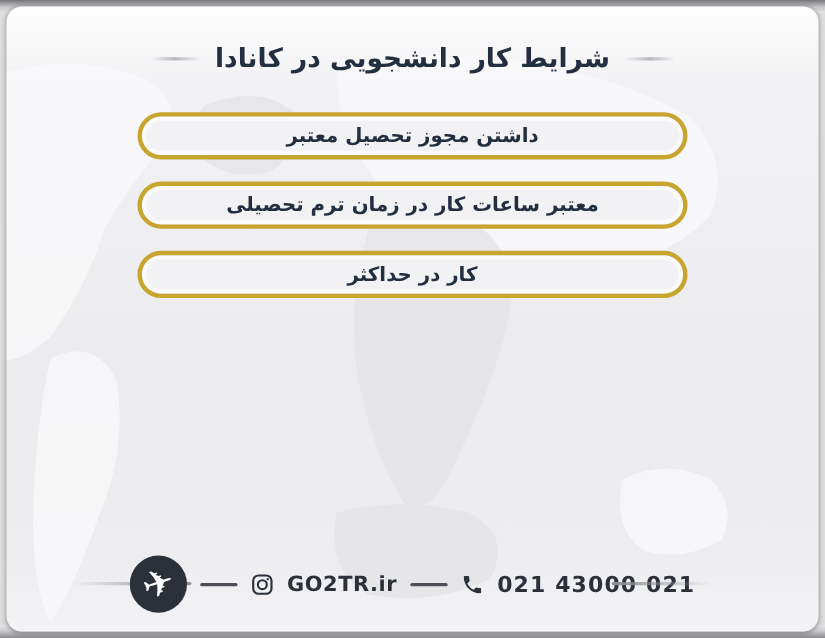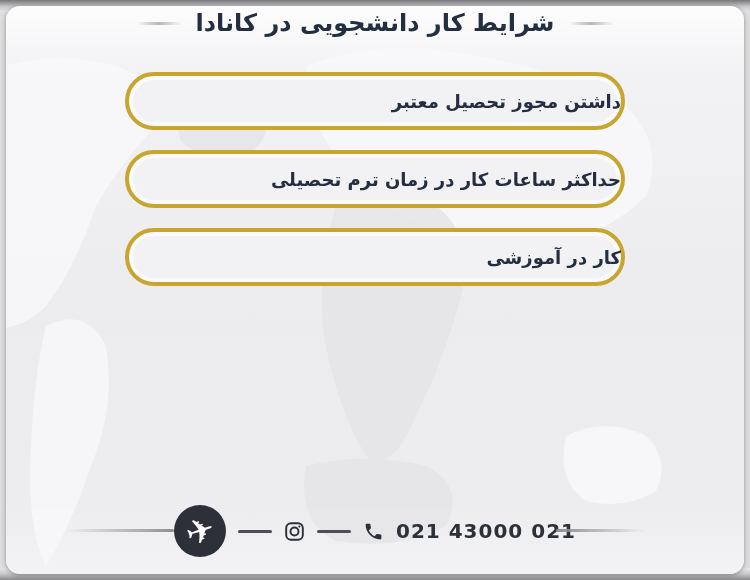--- a/index.html
+++ b/index.html
@@ -14,35 +14,35 @@
   .card{
     position:absolute;left:6px;right:6px;top:6px;bottom:6px;
     border-radius:14px;overflow:hidden;z-index:1;
     background:linear-gradient(to bottom,#fdfdfe 0%,#f2f2f4 12%,#ececee 55%,#ededef 88%,#f3f3f5 100%);
     box-shadow:0 1px 5px rgba(0,0,0,.35);
   }
   .map{position:absolute;inset:0;width:100%;height:100%;}
   .content{position:relative;z-index:2;height:100%;}
   .title-row{
     display:flex;align-items:center;justify-content:center;gap:14px;
-    height:34px;
+    padding-top:30px;height:34px;
   }
   .title-line{width:46px;height:3px;border-radius:2px;
     background:linear-gradient(to right,rgba(170,170,173,0),#b7b7ba,rgba(170,170,173,0));}
   h1.title{
     margin:0;font-size:24px;line-height:34px;font-weight:bold;
     color:var(--navy,#232f40);direction:rtl;white-space:nowrap;
   }
   .pills{width:500px;margin:32px auto 0;}
   .pill{
-    box-sizing:border-box;height:58px;margin-bottom:20px;
+    box-sizing:border-box;height:43px;margin-bottom:20px;
     border:4px solid var(--gold,#c8a52f);border-radius:30px;
     background:#f2f2f4;
     box-shadow:inset 0 0 0 4px #fafafb;
-    display:flex;align-items:center;
+    display:flex;align-items:center;justify-content:center;
     direction:rtl;
     font-size:18px;font-weight:600;color:var(--navy,#243041);
   }
   .footer{
     position:absolute;left:0;right:0;bottom:16px;height:54px;
     display:flex;align-items:center;justify-content:center;gap:12px;
     direction:ltr;z-index:3;
   }
   .fade-line{position:absolute;height:3px;border-radius:2px;top:50%;margin-top:-2px;}
   .fade-line.left{left:60px;width:108px;
@@ -93,43 +93,44 @@
       <span class="title-line"></span>
       <h1 class="title">شرایط کار دانشجویی در کانادا</h1>
       <span class="title-line"></span>
     </div>
 
     <div class="pills">
       <div class="pill">
         <span>داشتن مجوز تحصیل معتبر</span>
       </div>
       <div class="pill">
-        <span>حداکثر ساعات کار در زمان ترم تحصیلی</span>
+        <span>معتبر ساعات کار در زمان ترم تحصیلی</span>
       </div>
       <div class="pill">
-        <span>کار در آموزشی</span>
+        <span>کار در حداکثر</span>
       </div>
     </div>
 
     <div class="footer">
       <span class="fade-line left"></span>
       <span class="fade-line right"></span>
 
       <span class="logo">
         <span class="plane">✈</span>
       </span>
 
       <span class="dash"></span>
 
       <svg class="insta-icon" width="21" height="21" viewBox="0 0 24 24" fill="none" stroke="#2b3039" stroke-width="2.2" aria-hidden="true">
         <rect x="2.5" y="2.5" width="19" height="19" rx="5.5"></rect>
         <circle cx="12" cy="12" r="4.6"></circle>
         <circle cx="17.6" cy="6.4" r="1.2" fill="#2b3039" stroke="none"></circle>
       </svg>
 
+      <span class="brand">GO2TR.ir</span>
 
       <span class="dash"></span>
 
       <svg class="phone-icon" width="21" height="21" viewBox="0 0 24 24" fill="#2b3039" aria-hidden="true">
         <path d="M6.62 10.79c1.44 2.83 3.76 5.14 6.59 6.59l2.2-2.2c.27-.27.67-.36 1.02-.24 1.12.37 2.33.57 3.57.57.55 0 1 .45 1 1V20c0 .55-.45 1-1 1-9.39 0-17-7.61-17-17 0-.55.45-1 1-1h3.5c.55 0 1 .45 1 1 0 1.25.2 2.45.57 3.57.11.35.03.74-.25 1.02l-2.2 2.2z"></path>
       </svg>
 
       <span class="phone-number">021 43000 021</span>
     </div>
 

